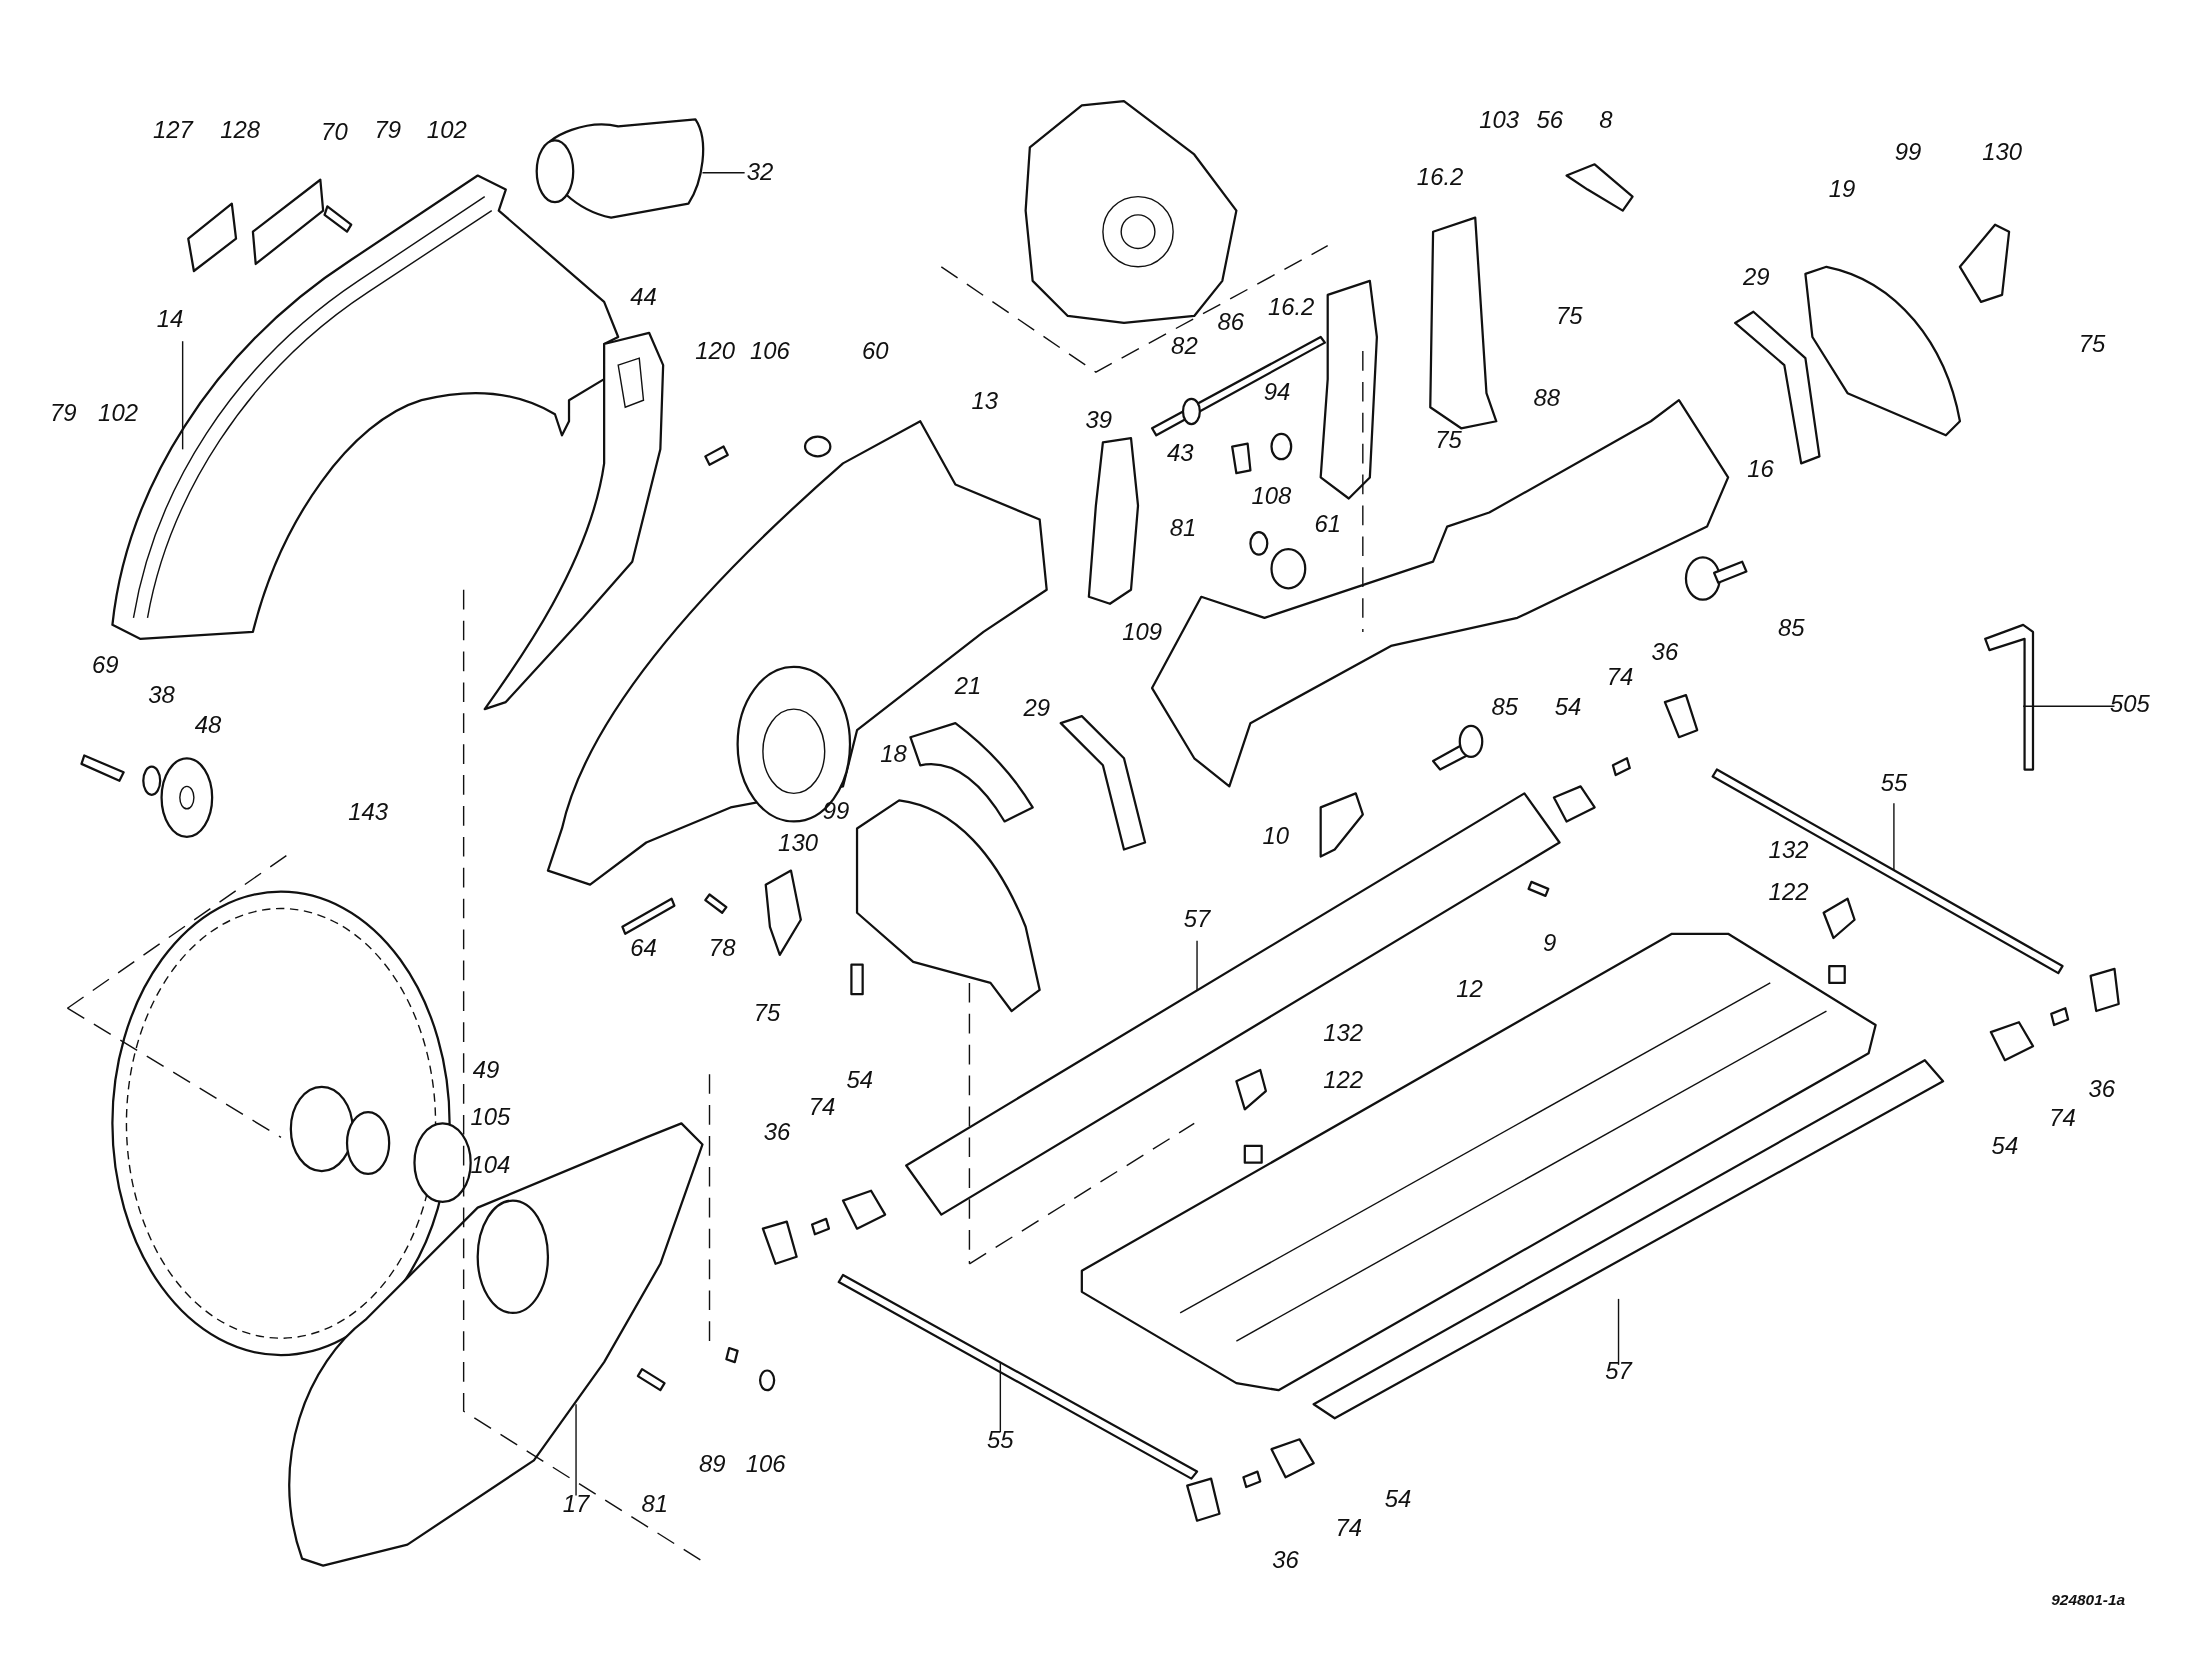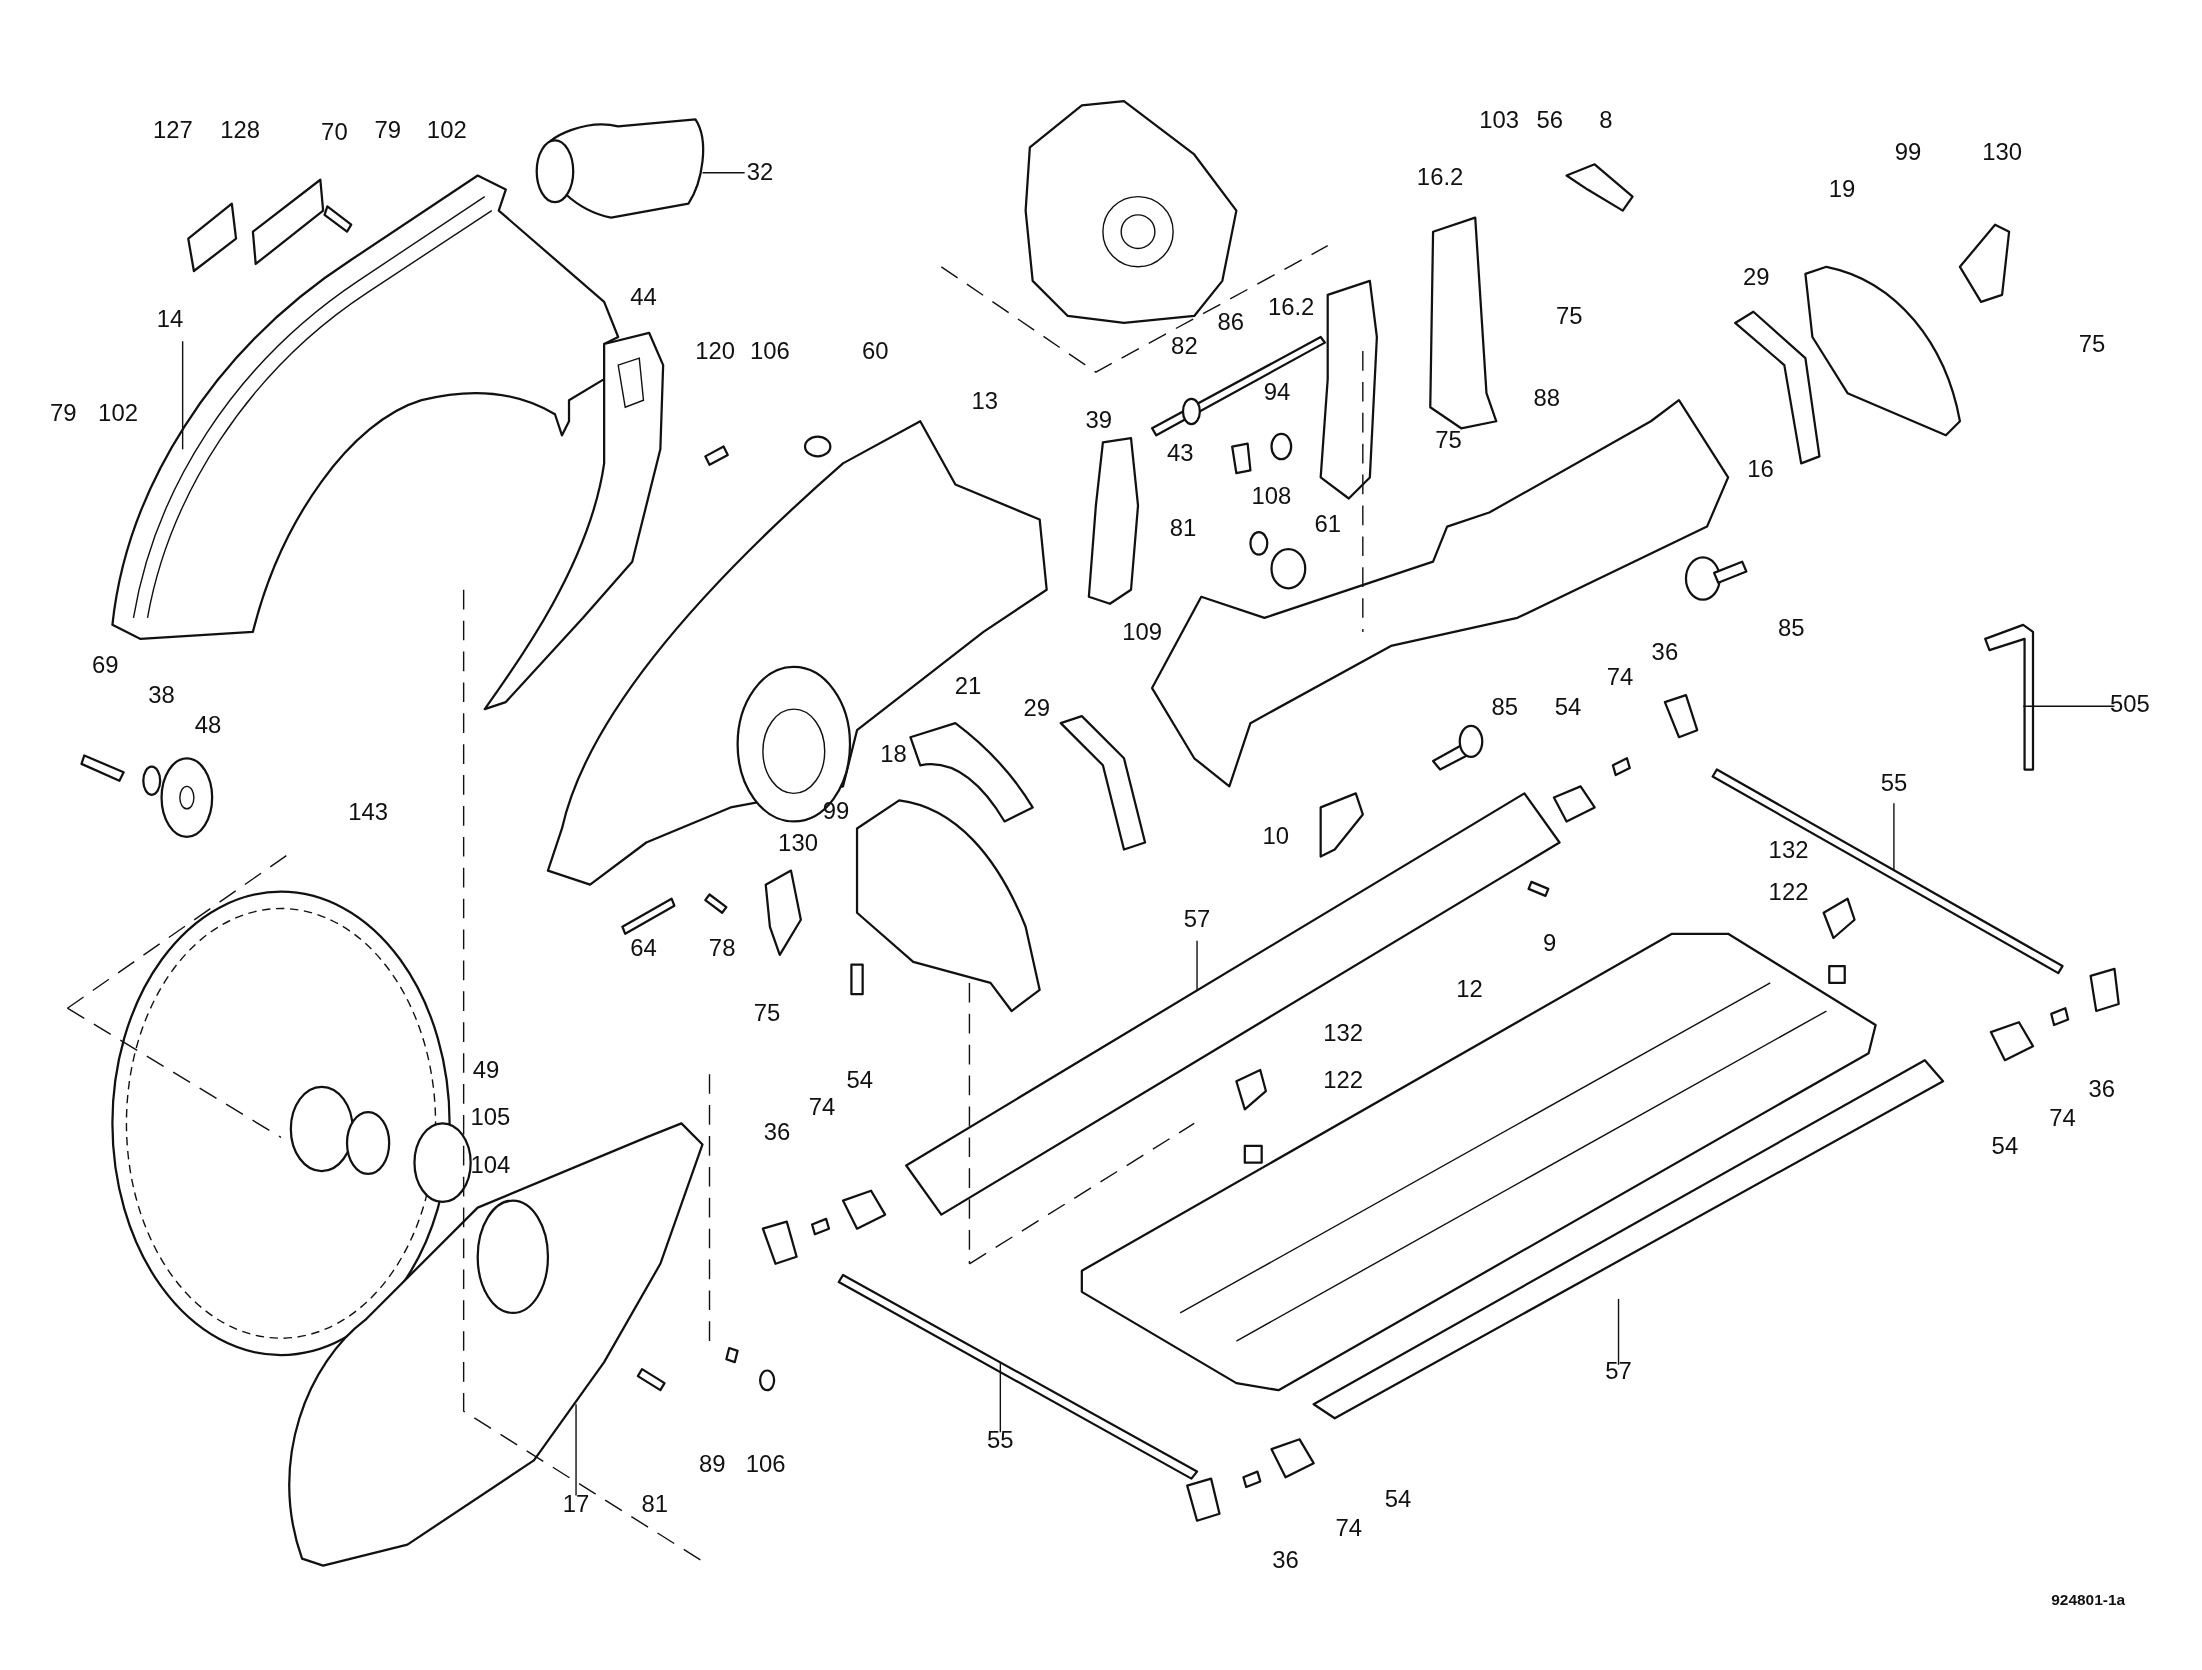--- a/index.html
+++ b/index.html
@@ -1,17 +1,17 @@
 <!DOCTYPE html>
 <html style="font-size:13.8px"><head>
 <meta charset="utf-8">
 <style>
   html, body { margin: 0; padding: 0; background: #ffffff; }
   body { width: 2203px; height: 1671px; overflow: hidden; }
-  #stage { position: absolute; left: 0; top: 0; width: 2203px; height: 1637px; }
+  #stage { position: absolute; left: 0; top: 0; width: 2203px; height: 1637px; font-style: italic; }
   svg { display: block; }
   .lbl { font-family: "Liberation Sans", sans-serif; font-size: 17px; fill: #111; }
   .code { font-family: "Liberation Sans", sans-serif; font-size: 11px; font-weight: bold; fill: #111; }
   .lead { stroke: #111; stroke-width: 1; fill: none; }
   .part { stroke: #111; stroke-width: 1.6; fill: #fff; stroke-linejoin: round; }
   .thin { stroke: #111; stroke-width: 1; fill: none; }
   .dash { stroke: #111; stroke-width: 1; fill: none; stroke-dasharray: 14 8; }
 </style>
 </head>
 <body>

